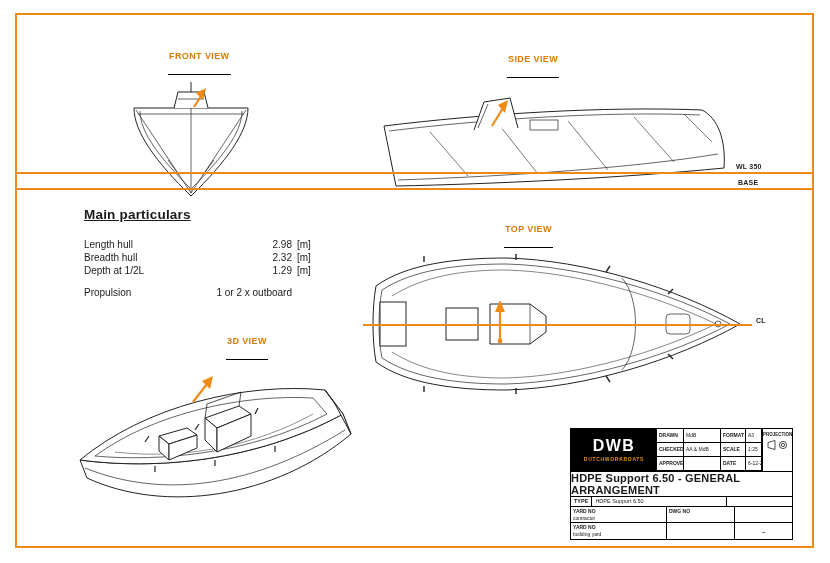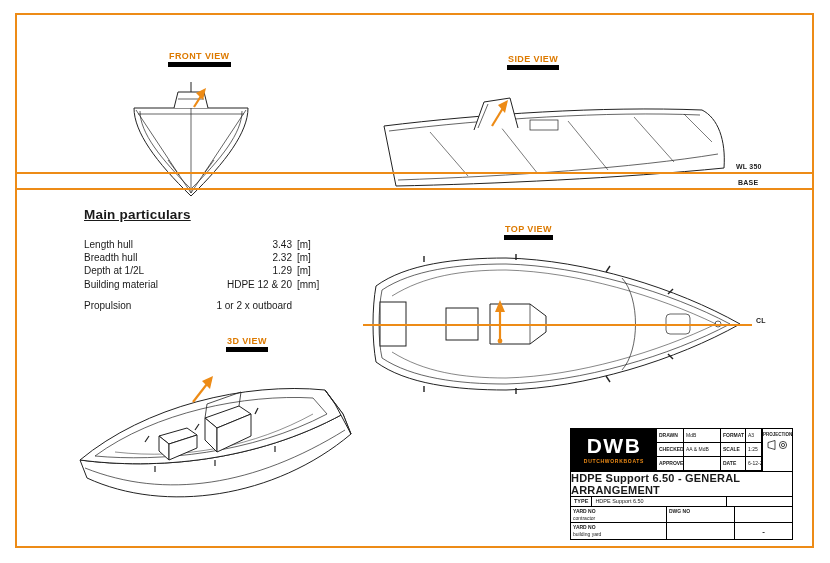--- a/index.html
+++ b/index.html
@@ -10,38 +10,38 @@
   }
   .frame {
     position:absolute; left:15px; top:13px; width:799px; height:535px;
     border:2px solid #ED8B16;
   }
   .abs { position:absolute; }
   .ref-line { position:absolute; height:1.5px; background:#ED8B16; z-index:5; }
   .ref-label { position:absolute; font-size:7px; font-weight:bold; color:#222; z-index:6; letter-spacing:0.2px; }
   .view-label {
     position:absolute; color:#DD7A00; font-size:9px; font-weight:bold;
-    letter-spacing:0.4px; border-bottom:5px solid #000000; padding:0 1px 1px 1px; z-index:6;
+    letter-spacing:0.4px; border-bottom:1px solid #000000; padding:0 1px 13px 1px; z-index:6;
   }
   .particulars { position:absolute; left:84px; top:207px; width:252px; z-index:4; }
   .p-head { font-size:13.5px; font-weight:bold; text-decoration:underline; margin-bottom:16px; letter-spacing:0.2px; }
   .p-row { display:flex; font-size:10px; line-height:13.2px; }
   .p-row.gap { margin-top:8px; }
   .p-label { width:128px; }
   .p-value { width:80px; text-align:right; }
   .p-unit  { width:40px; padding-left:5px; }
 
   
   .title-block {
     position:absolute; left:570px; top:428px; width:223px; height:112px;
     border:1.6px solid #000; background:#fff; display:flex; flex-direction:column; z-index:7;
   }
   .tb-top { display:flex; height:45px; border-bottom:1px solid #000; }
   .tb-logo { width:86px; background:#000; color:#fff; display:flex; flex-direction:column; align-items:center; justify-content:center; gap:2px; }
-  .tb-logo-name { font-size:21px; font-weight:800; letter-spacing:1.5px; line-height:1; }
+  .tb-logo-name { font-size:16px; font-weight:800; letter-spacing:1.5px; line-height:1; }
   .tb-logo-sub  { font-size:5px; color:#ED8B16; font-weight:bold; letter-spacing:0.7px; }
   .tb-fields { flex:1; display:grid; grid-template-columns:27px 37px 25px 1fr; grid-template-rows:1fr 1fr 1fr; }
   .f-cell { border-right:0.6px solid #000; border-bottom:0.6px solid #000; font-size:5px; padding:1px 2px; display:flex; align-items:center; overflow:hidden; white-space:nowrap; }
   .f-label { font-weight:bold; }
   .tb-proj { width:30px; border-left:0.6px solid #000; display:flex; flex-direction:column; align-items:center; padding-top:3px; gap:3px; }
   .proj-label { font-size:4.5px; font-weight:bold; }
   .tb-title { height:26px; border-bottom:1px solid #000; display:flex; align-items:center; justify-content:center; font-size:11px; font-weight:bold; letter-spacing:0.2px; }
   .tb-type { height:11px; border-bottom:1px solid #000; display:flex; align-items:stretch; font-size:5.5px; }
   .t-label { font-weight:bold; padding:0 3px; border-right:0.6px solid #000; display:flex; align-items:center; }
   .t-value { padding-left:3px; flex:1; display:flex; align-items:center; }
@@ -178,37 +178,32 @@
 
   <div class="view-label" style="left:168px;top:51px">FRONT VIEW</div>
   <div class="view-label" style="left:507px;top:54px">SIDE VIEW</div>
   <div class="view-label" style="left:504px;top:224px">TOP VIEW</div>
   <div class="view-label" style="left:226px;top:336px">3D VIEW</div>
 
   <div class="particulars">
     <div class="p-head">Main particulars</div>
     <div class="p-row">
       <span class="p-label">Length hull</span>
-      <span class="p-value">3.43</span>
+      <span class="p-value">2.98</span>
       <span class="p-unit">[m]</span>
     </div>
     <div class="p-row">
       <span class="p-label">Breadth hull</span>
       <span class="p-value">2.32</span>
       <span class="p-unit">[m]</span>
     </div>
     <div class="p-row">
       <span class="p-label">Depth at 1/2L</span>
       <span class="p-value">1.29</span>
       <span class="p-unit">[m]</span>
-    </div>
-    <div class="p-row">
-      <span class="p-label">Building material</span>
-      <span class="p-value">HDPE 12 &amp; 20</span>
-      <span class="p-unit">[mm]</span>
     </div>
     <div class="p-row gap">
       <span class="p-label">Propulsion</span>
       <span class="p-value">1 or 2 x outboard</span>
       <span class="p-unit"></span>
     </div>
   </div>
 
   <div class="title-block">
     <div class="tb-top">

